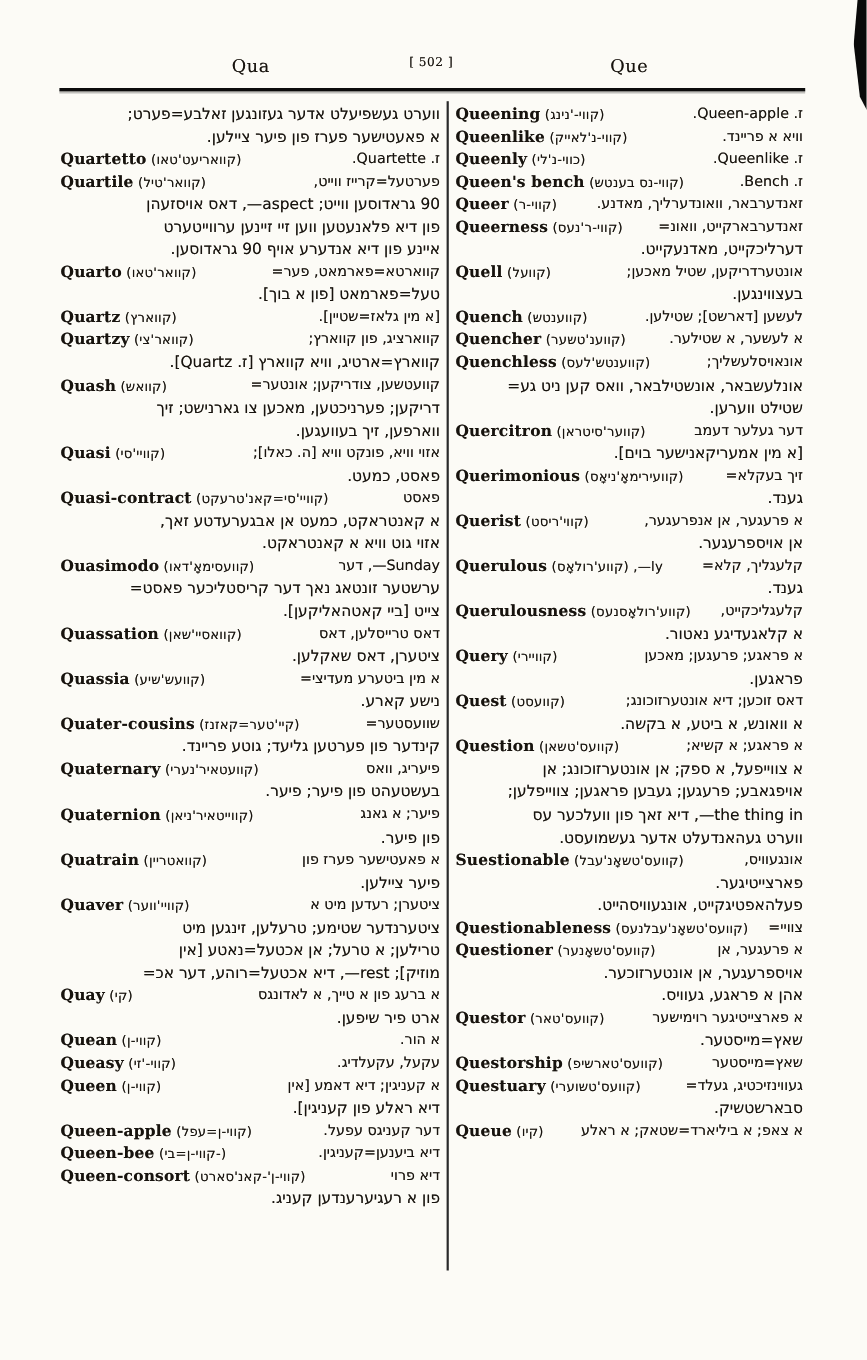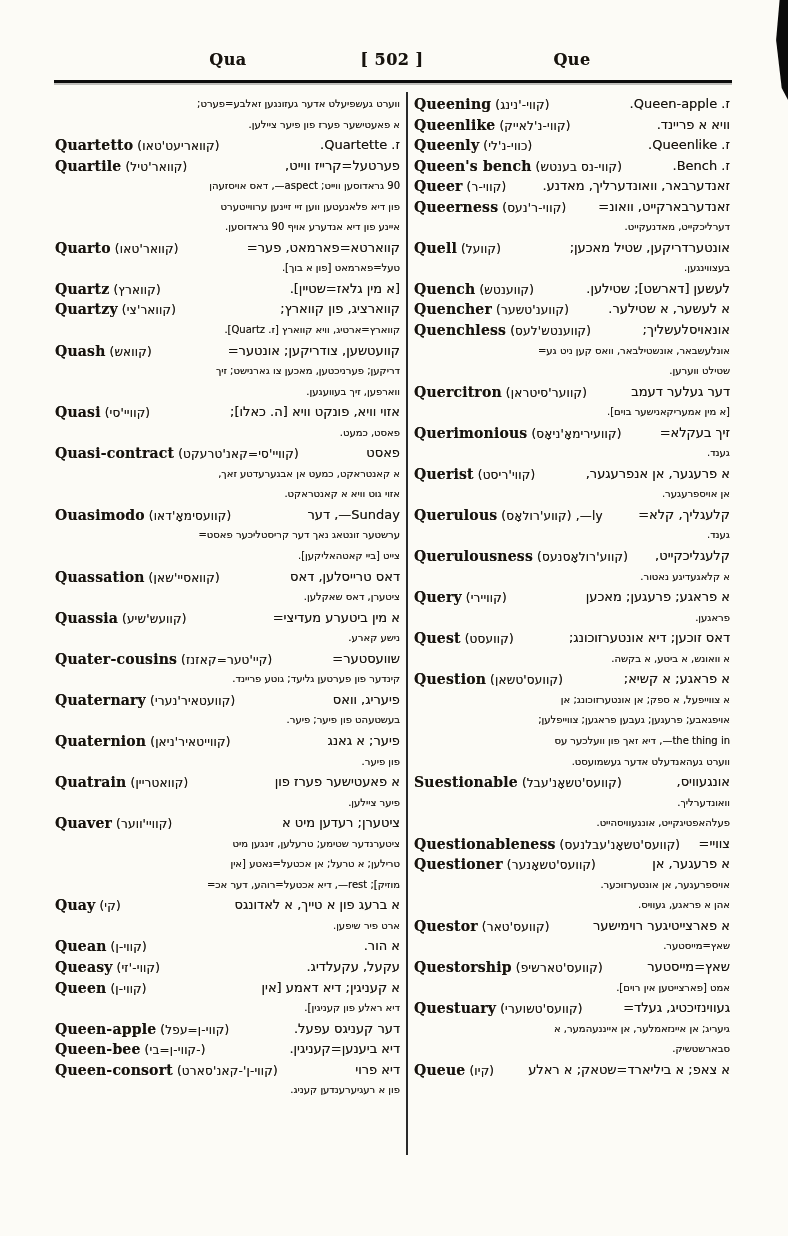--- a/index.html
+++ b/index.html
@@ -10,24 +10,24 @@
     color:#17130e;overflow:hidden;
   }
   .corner-artifact{
     position:absolute;top:0;right:0;width:14px;height:100px;
     background:#0a0a0a;
     clip-path:polygon(100% 0,100% 100%,55% 88%,15% 40%,40% 0);
   }
   .running-header{position:absolute;top:50px;left:0;width:100%;height:24px;}
   .rh-word{
     position:absolute;transform:translateX(-50%);
-    font-family:"DejaVu Serif",serif;font-weight:bold;font-size:16px;letter-spacing:.5px;
+    font-family:"DejaVu Serif",serif;font-weight:normal;font-size:16px;letter-spacing:.5px;
   }
   .rh-left{left:228px;}
-  .rh-center{left:392px;font-size:16px;}
+  .rh-center{left:392px;font-size:11px;}
   .rh-right{left:572px;}
   .header-rule{
     position:absolute;top:80px;left:54px;width:678px;height:3px;background:#0c0c0c;
     box-shadow:0 2px 0 rgba(10,10,10,.25);
   }
   .column-divider{
     position:absolute;top:92px;left:406px;width:1.5px;height:1063px;background:#2a2a2a;
   }
   .col{position:absolute;top:94px;}
   .col-left{left:55px;width:345px;}
@@ -39,21 +39,21 @@
   .head{
     direction:ltr;font-family:"DejaVu Serif",serif;font-weight:bold;
     font-size:14px;letter-spacing:.2px;flex:0 0 auto;padding-right:6px;
   }
   .pron{
     font-family:"DejaVu Sans",sans-serif;font-weight:normal;font-size:12px;
   }
   .gloss{
     direction:rtl;text-align:right;font-size:13px;flex:0 1 auto;overflow:hidden;
   }
-  .cont{direction:rtl;font-size:10px;padding-left:8px;}
+  .cont{direction:rtl;font-size:14px;padding-left:8px;}
   
   .col, .rh-word {text-shadow:0 0 .4px rgba(20,15,5,.55);}
 </style>
 </head>
 <body>
 
 <div class="corner-artifact"></div>
 
 <div class="running-header">
   <span class="rh-word rh-left">Qua</span>
@@ -269,45 +269,43 @@
       <span class="gloss">א פראגע; א קשיא;</span>
     </div>
     <div class="line cont">א צווייפעל, א ספק; אן אונטערזוכונג; אן</div>
     <div class="line cont">אויפגאבע; פרעגען; געבען פראגען; צווייפלען;</div>
     <div class="line cont">‎—the thing in, דיא זאך פון וועלכער עס</div>
     <div class="line cont">ווערט געהאנדעלט אדער געשמועסט.</div>
     <div class="line entry-line">
       <span class="head">Suestionable<span class="pron"> (קוועס'טשאָנ'עבל)</span></span>
       <span class="gloss">אונגעוויס,</span>
     </div>
-    <div class="line cont">וואונדערליך.</div>
+    <div class="line cont">פארצייטיגער.</div>
     <div class="line cont">פעלהאפטיגקייט, אונגעוויסהייט.</div>
     <div class="line entry-line">
       <span class="head">Questionableness<span class="pron"> (קוועס'טשאָנ'עבלנעס)</span></span>
       <span class="gloss">צוויי=</span>
     </div>
     <div class="line entry-line">
       <span class="head">Questioner<span class="pron"> (קוועס'טשאָנער)</span></span>
       <span class="gloss">א פרעגער, אן</span>
     </div>
     <div class="line cont">אויספרעגער, אן אונטערזוכער.</div>
     <div class="line cont">אהן א פראגע, געוויס.</div>
     <div class="line entry-line">
       <span class="head">Questor<span class="pron"> (קוועס'טאר)</span></span>
       <span class="gloss">א פארצייטיגער רוימישער</span>
     </div>
     <div class="line cont">שאץ=מייסטער.</div>
     <div class="line entry-line">
       <span class="head">Questorship<span class="pron"> (קוועס'טארשיפ)</span></span>
       <span class="gloss">שאץ=מייסטער</span>
     </div>
-    <div class="line cont">אמט [פארצייטען אין רוים].</div>
     <div class="line entry-line">
       <span class="head">Questuary<span class="pron"> (קוועס'טשוערי)</span></span>
       <span class="gloss">געווינזיכטיג, געלד=</span>
     </div>
-    <div class="line cont">גיעריג; אן איינזאמלער, אן אייננעהמער, א</div>
     <div class="line cont">סבארשטשיק.</div>
     <div class="line entry-line">
       <span class="head">Queue<span class="pron"> (קיו)</span></span>
       <span class="gloss">א צאפ; א ביליארד=שטאק; א ראלע</span>
     </div>
   </div>
 
 </body></html>

